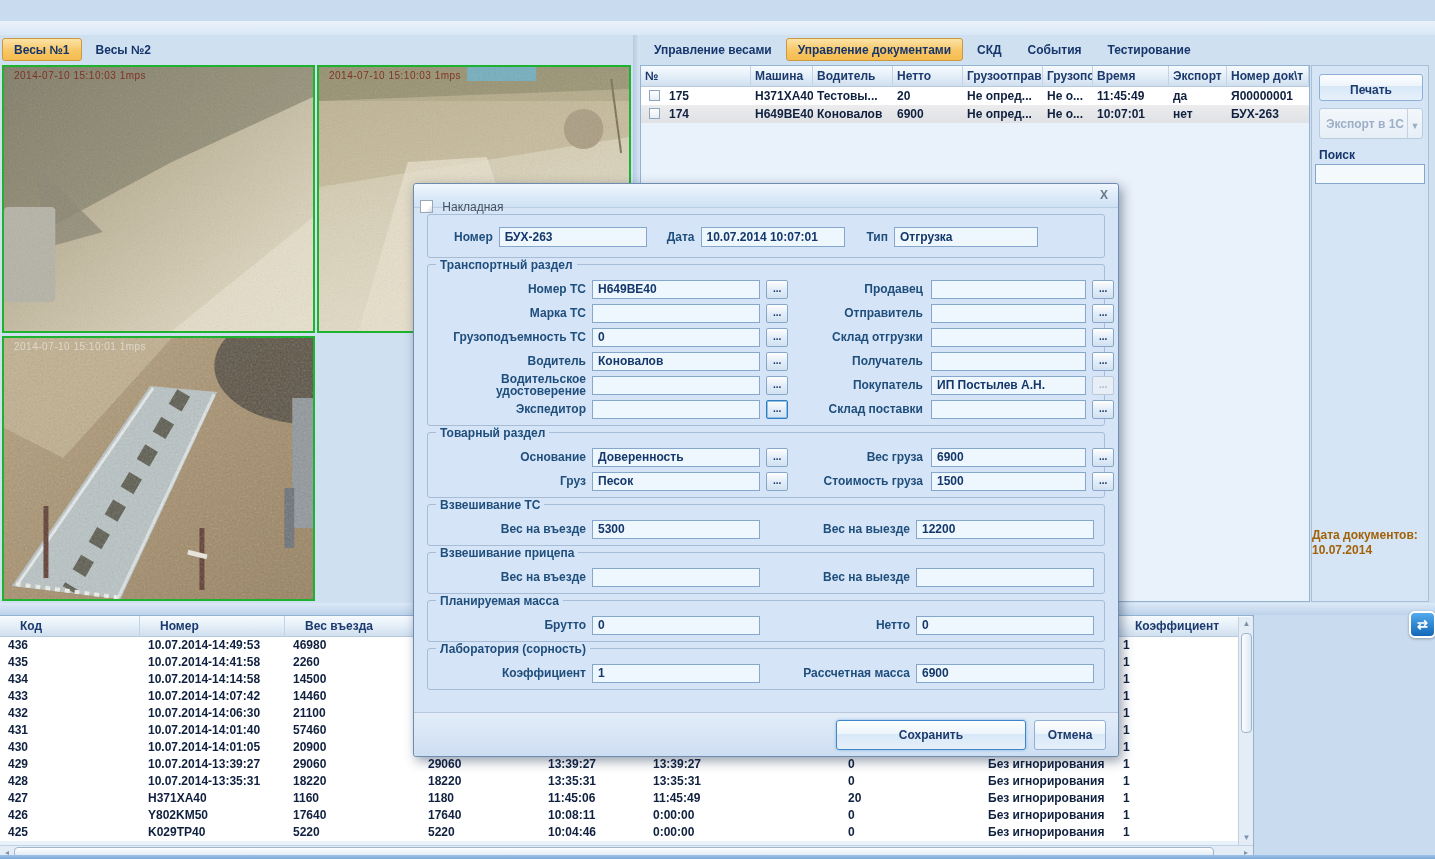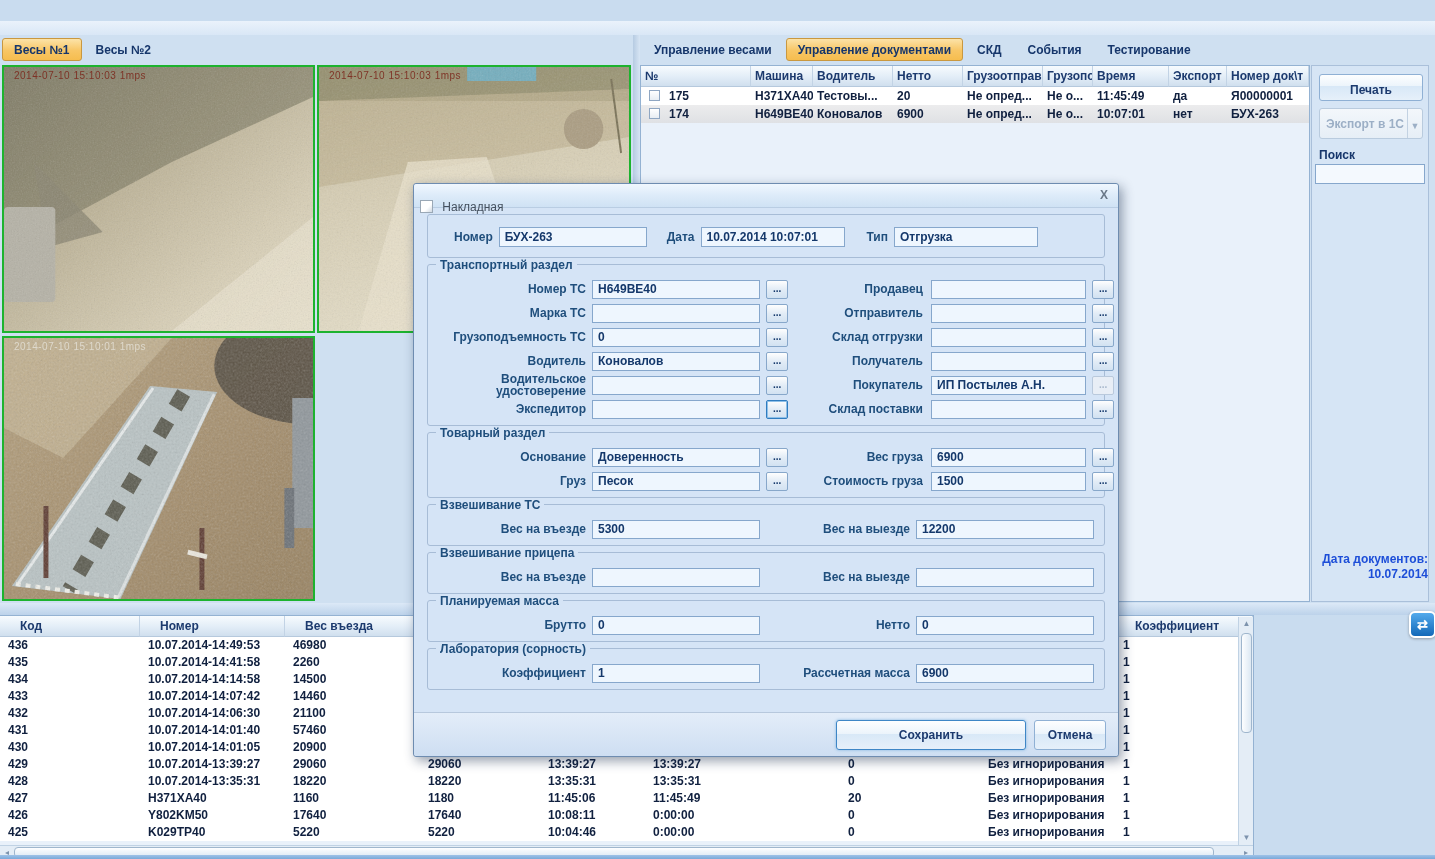--- a/index.html
+++ b/index.html
@@ -87,21 +87,21 @@
   
   .side-box{position:absolute;left:1311px;top:65px;width:118px;height:537px;
     border:1px solid #aac0da;background:#d6e5f5;}
   .btn-print{position:absolute;left:7px;top:8px;width:104px;height:27px;padding-top:5px;}
   .btn-export{position:absolute;left:7px;top:42px;width:104px;height:31px;font-size:12px;line-height:14px;padding:1px 16px 0 4px;}
   .btn-export .drop{position:absolute;right:0;top:0;width:15px;height:29px;border-left:1px solid #c3d2e2;
     color:#9cafc6;font-size:9px;padding-top:10px;}
   .search-label{position:absolute;left:7px;top:82px;font-size:12px;font-weight:700;color:#16366b;}
   .search-input{position:absolute;left:3px;top:98px;width:110px;height:20px;border:1px solid #86a7cc;
     background:#f4f9fe;font-size:12px;padding:0 4px;font-family:"Liberation Sans",sans-serif;}
-  .docs-date{position:absolute;left:0;top:486px;width:116px;text-align:right;font-size:12px;font-weight:700;color:#1d4ed8;line-height:15px;}
+  .docs-date{position:absolute;left:0;top:462px;width:116px;text-align:left;font-size:12px;font-weight:700;color:#a16207;line-height:15px;}
   .tv-icon{position:absolute;left:1409px;top:611px;width:27px;height:27px;border-radius:6px;
     background:linear-gradient(#53aaec,#1268b8);border:2px solid #fff;color:#fff;font-size:13px;
     font-weight:700;text-align:center;line-height:23px;box-shadow:0 1px 3px rgba(0,0,0,.3);}
 
   
   .vscroll{position:absolute;left:1238px;top:1px;width:15px;height:228px;background:#e4edf6;border-left:1px solid #c0d2e4;}
   .vscroll .ar{position:absolute;left:0;width:15px;height:14px;color:#7d93ad;font-size:8px;text-align:center;line-height:14px;}
   .vscroll .thumb{position:absolute;left:2px;top:16px;width:11px;height:100px;border:1px solid #9fb6cd;border-radius:4px;
     background:linear-gradient(90deg,#fdfeff,#dce8f3);}
   .hscroll{position:absolute;left:0;top:229px;width:1253px;height:14px;background:#e4edf6;border-top:1px solid #c0d2e4;}

